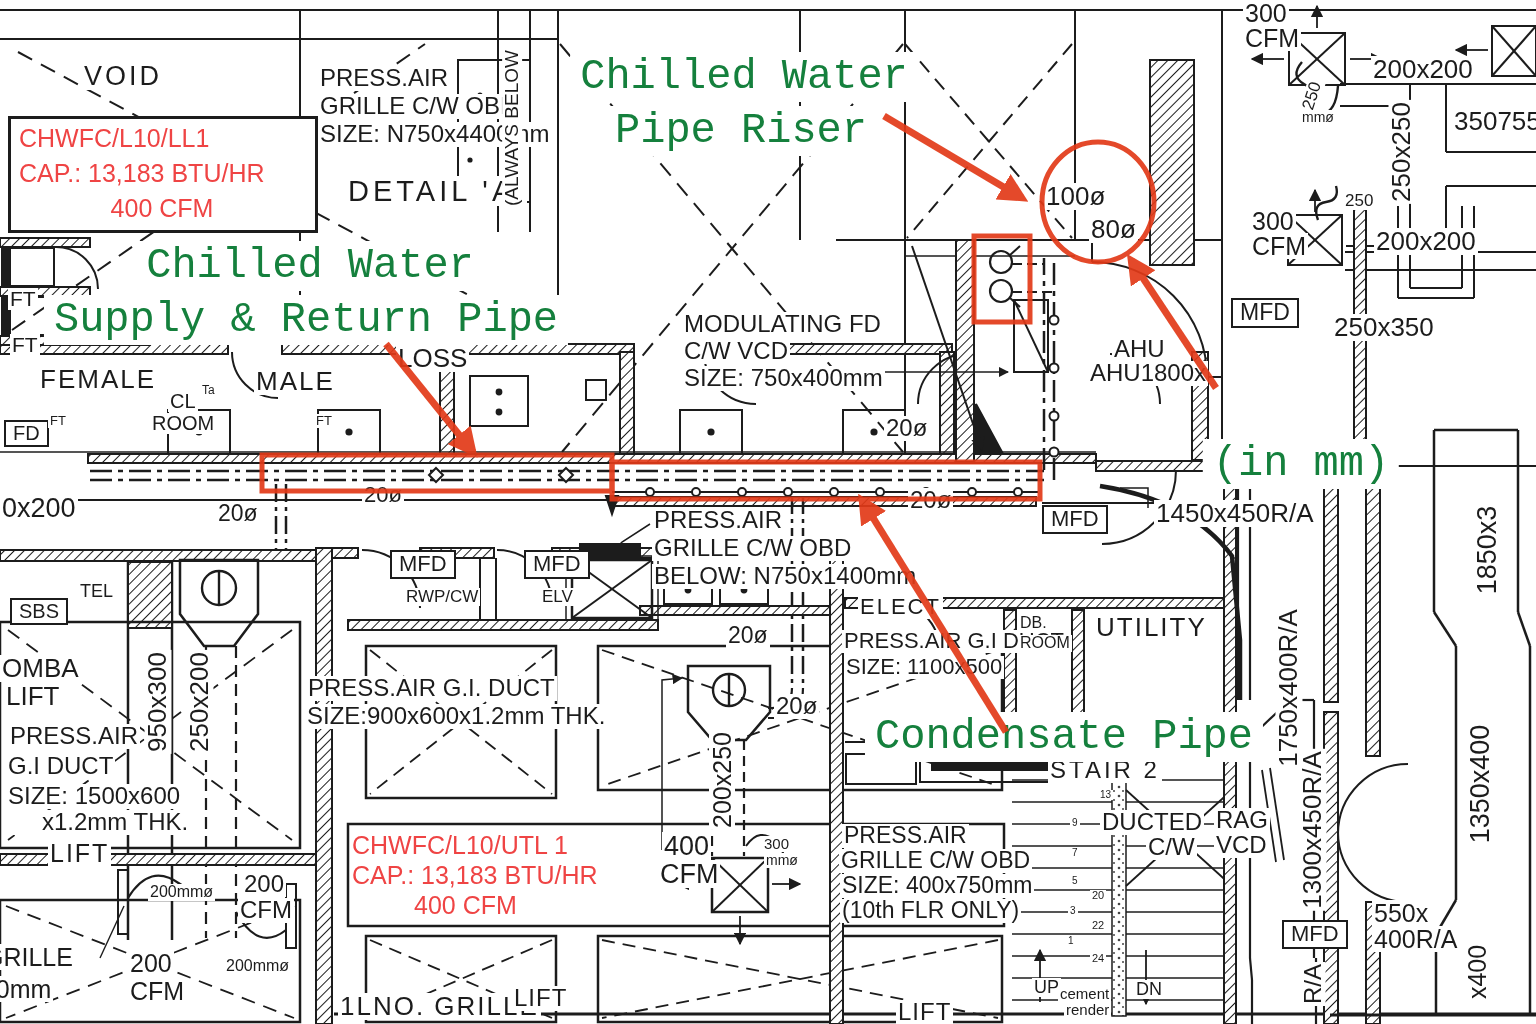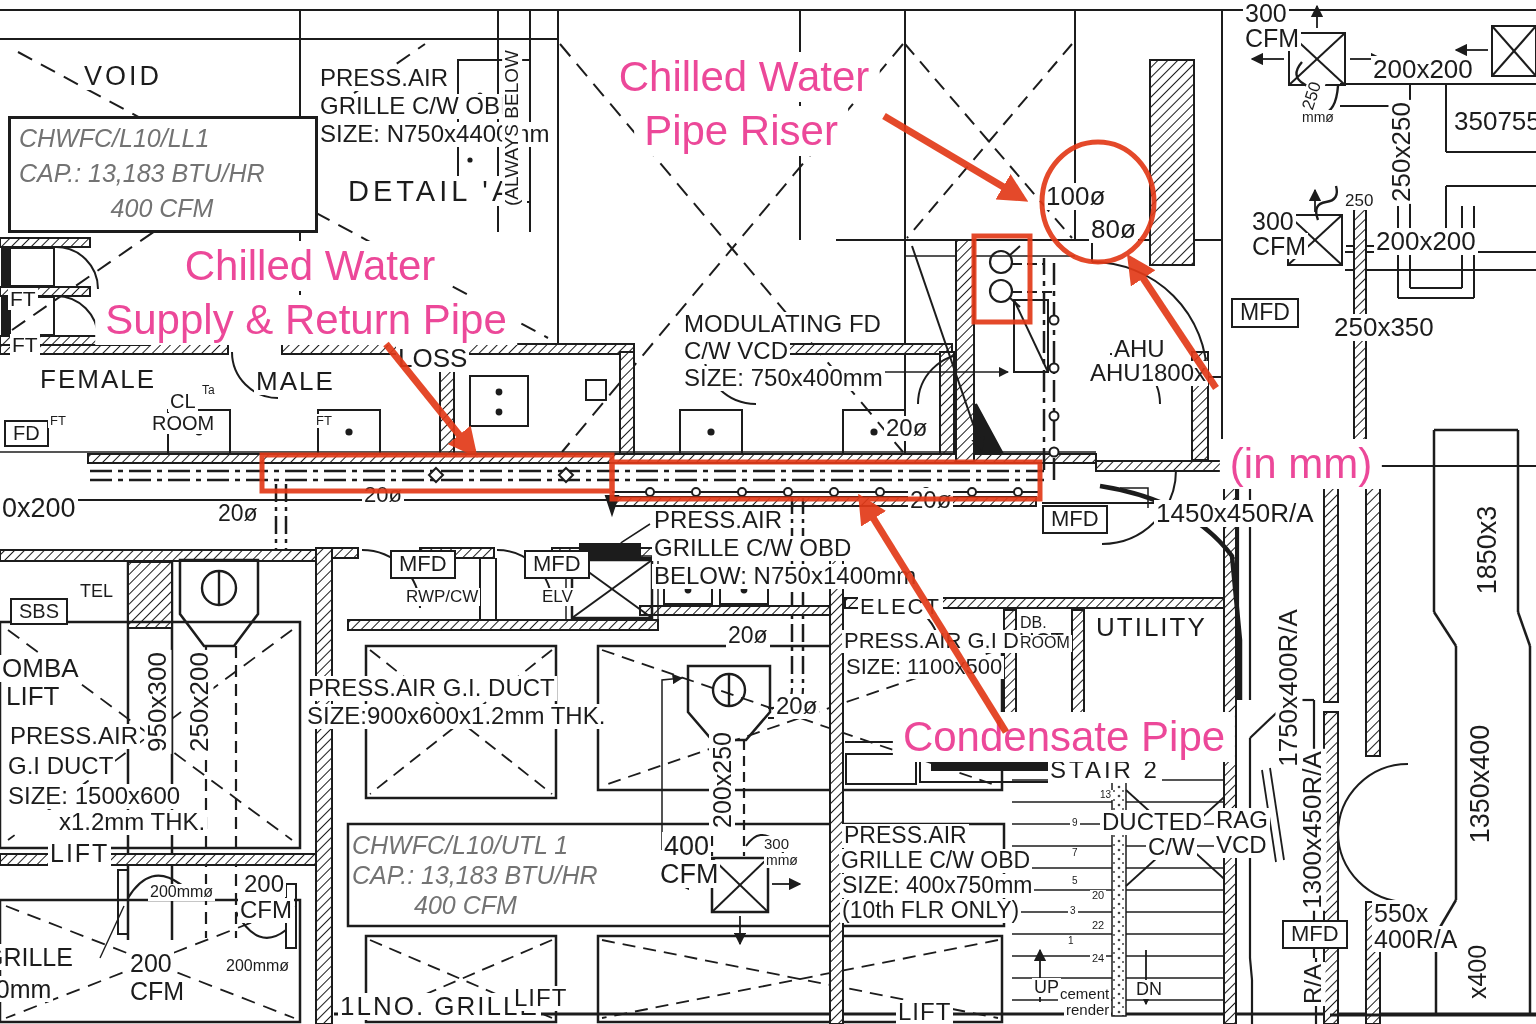--- a/index.html
+++ b/index.html
@@ -2,28 +2,28 @@
 <html><head>
 <meta charset="utf-8">
 <style>
   html,body{margin:0;padding:0;background:#e8e8e8;}
   #stage{position:relative;width:1536px;height:1024px;background:#fff;overflow:hidden;
          font-family:"Liberation Sans",sans-serif;}
   #draw,#redsvg{position:absolute;left:0;top:0;pointer-events:none;}
   #labels .lbl{position:absolute;color:#1c1c1c;line-height:1.04;white-space:nowrap;
          background:#fff;padding:0 2px;}
   #labels .lbl.box{border:2.5px solid #1c1c1c;padding:1px 7px;background:#fff;}
-  .eqbox{position:absolute;color:#737373;white-space:nowrap;background:#fff;font-style:italic;}
+  .eqbox{position:absolute;color:#ef4444;white-space:nowrap;background:#fff;}
   #eq-ll1{left:8px;top:116px;width:296px;border:3px solid #1c1c1c;font-size:25px;
           line-height:35px;padding:2px 0 4px 8px;}
   #eq-ll1 .c3{text-align:center;padding-right:10px;}
   #eq-utl1{left:352px;top:830px;font-size:25px;line-height:30px;background:transparent;}
   #eq-utl1 .c3{padding-left:62px;}
-  .ann{position:absolute;transform:translate(-50%,-50%);font-size:42px;color:#ec4899;
-       background:#fff;padding:1px 10px;white-space:nowrap;z-index:30;}
+  .ann{position:absolute;transform:translate(-50%,-50%);font-size:42px;color:#15803d;
+       background:#fff;padding:1px 10px;white-space:nowrap;z-index:30;font-family:Liberation Mono, monospace;}
   #labels{position:absolute;left:0;top:0;width:100%;height:100%;z-index:10;}
   #draw{z-index:5;} #redsvg{z-index:40;} .eqbox{z-index:12;}
 </style>
 </head>
 <body>
 
 <div id="stage">
 
   <svg id="draw" width="1536" height="1024" viewBox="0 0 1536 1024">
     <defs>
@@ -416,21 +416,21 @@
       <div class="lbl" style="left: 306px; top: 676px; font-size: 24px;">PRESS.AIR G.I. DUCT</div>
       <div class="lbl" style="left: 305px; top: 704px; font-size: 24px;">SIZE:900x600x1.2mm THK.</div>
       <div class="lbl" style="left: 662px; top: 832px; font-size: 27px;">400</div>
       <div class="lbl" style="left: 658px; top: 860px; font-size: 27px;">CFM</div>
       <div class="lbl" style="left: 762px; top: 836px; font-size: 15px;">300</div>
       <div class="lbl" style="left: 764px; top: 853px; font-size: 14px;">mmø</div>
       <div class="lbl" style="left: 722px; top: 780px; font-size: 25px; transform: translate(-50%, -50%) rotate(-90deg);">200x250</div>
       <div class="lbl" style="left: 8px; top: 724px; font-size: 24px;">PRESS.AIR</div>
       <div class="lbl" style="left: 6px; top: 754px; font-size: 24px;">G.I DUCT</div>
       <div class="lbl" style="left: 6px; top: 784px; font-size: 24px;">SIZE: 1500x600</div>
-      <div class="lbl" style="left: 19px; top: 810px; font-size: 24px; padding-left: 40px;">x1.2mm THK.</div>
+      <div class="lbl" style="left: 2px; top: 810px; font-size: 24px; padding-left: 40px;">x1.2mm THK.</div>
       <div class="lbl" style="left: 48px; top: 840px; font-size: 25px; letter-spacing: 2px;">LIFT</div>
       <div class="lbl" style="left: 0px; top: 655px; font-size: 26px;">OMBA</div>
       <div class="lbl" style="left: 4px; top: 683px; font-size: 26px;">LIFT</div>
       <div class="lbl box" style="left: 10px; top: 574px; font-size: 20px; margin-top: 24px;">SBS</div>
       <div class="lbl" style="left: 78px; top: 582px; font-size: 18px;">TEL</div>
       <div class="lbl" style="left: 158px; top: 702px; font-size: 26px; transform: translate(-50%, -50%) rotate(-90deg);">950x300</div>
       <div class="lbl" style="left: 200px; top: 702px; font-size: 26px; transform: translate(-50%, -50%) rotate(-90deg);">250x200</div>
       <div class="lbl" style="left: -18px; top: 944px; font-size: 25px;">GRILLE</div>
       <div class="lbl" style="left: -34px; top: 976px; font-size: 25px;">600mm</div>
       <div class="lbl" style="left: 128px; top: 950px; font-size: 25px;">200</div>

